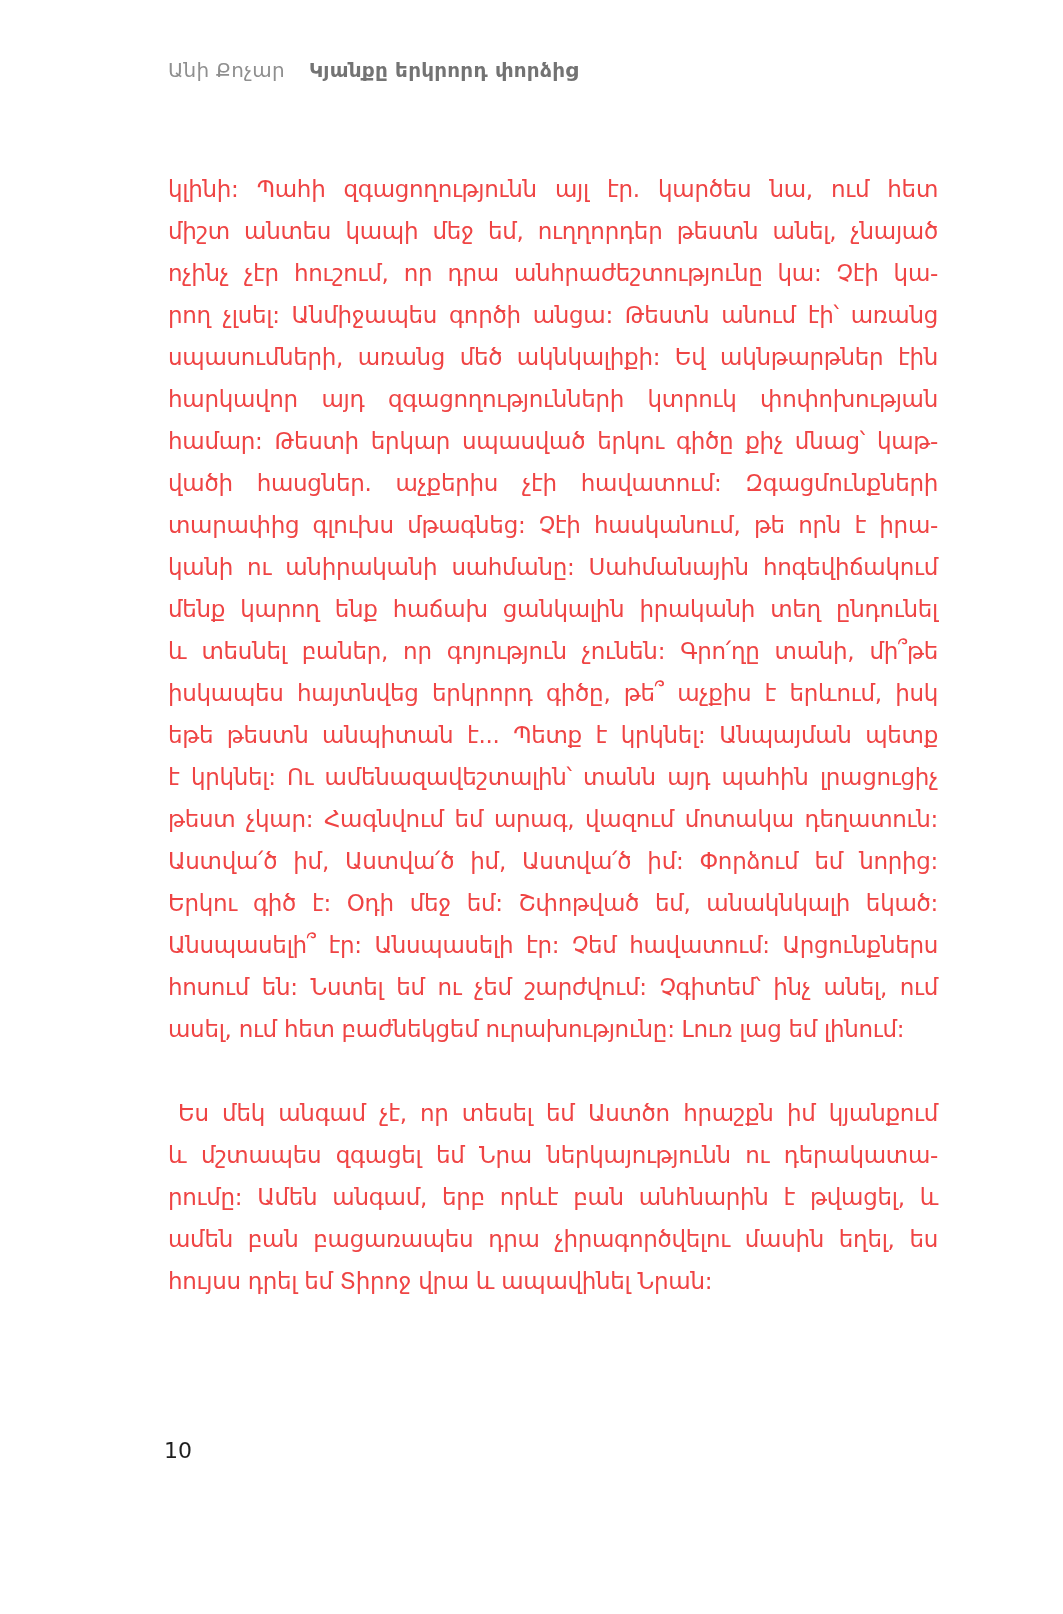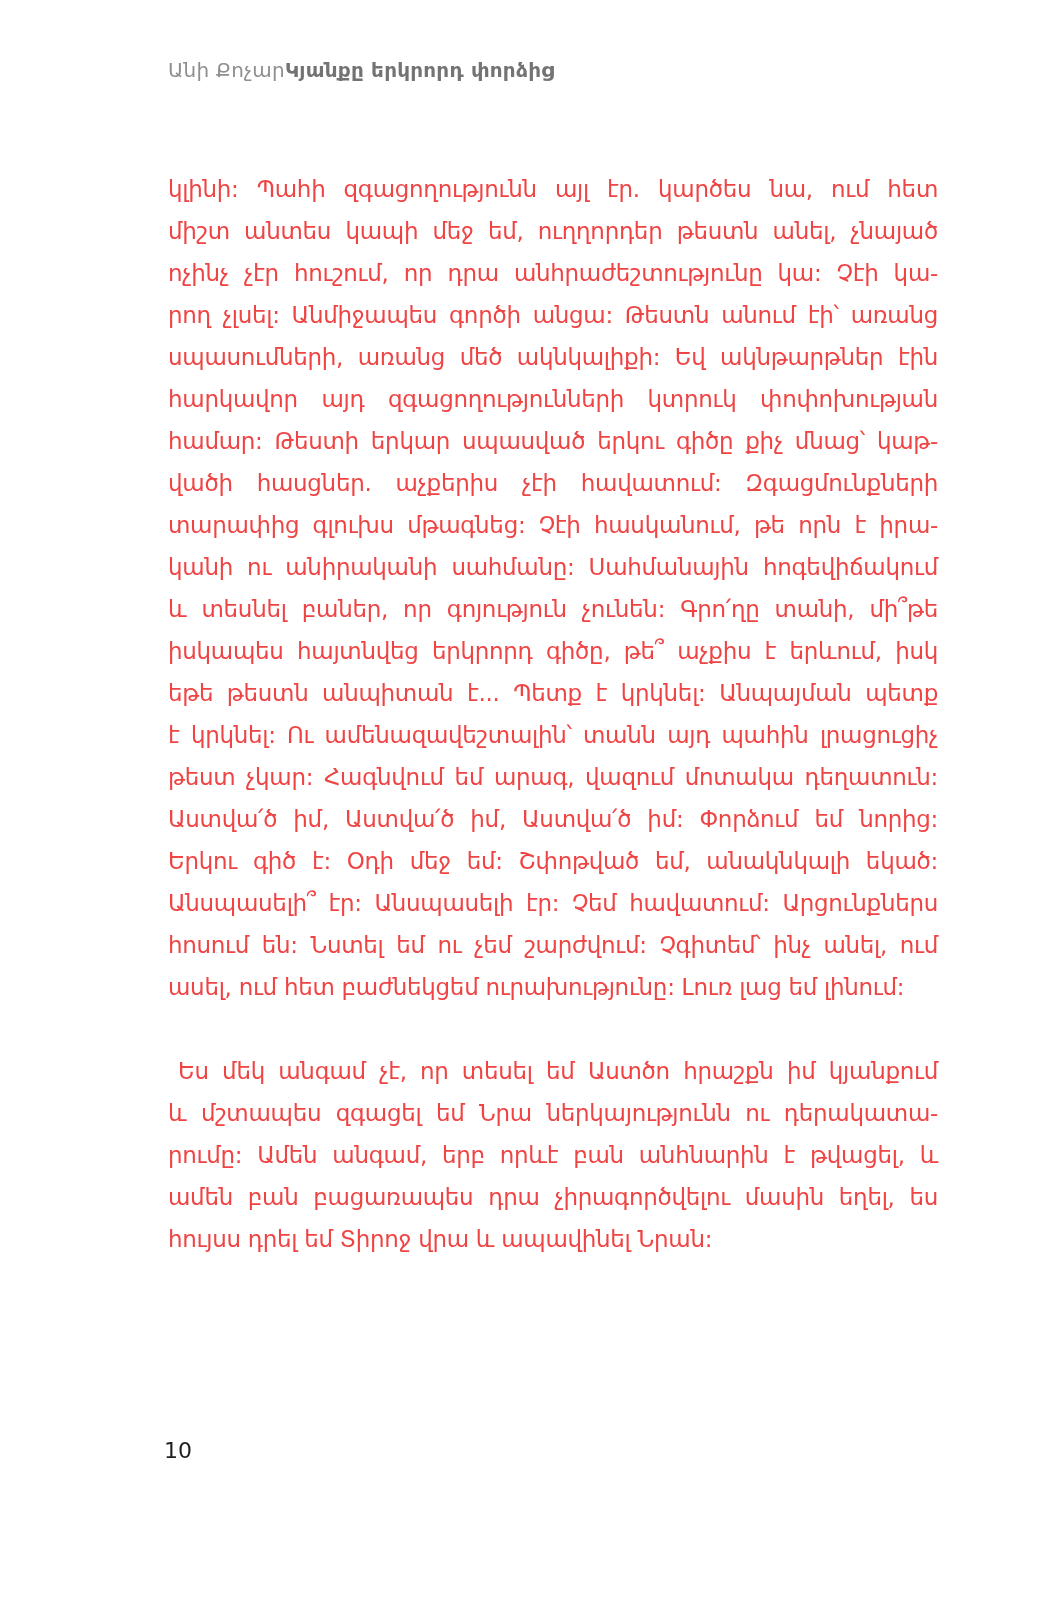--- a/index.html
+++ b/index.html
@@ -22,20 +22,21 @@
   }
   .running-header {
     position: absolute;
     left: 168px;
     top: 58px;
     width: 770px;
     font-size: 20px;
     white-space: nowrap;
     display: flex;
     align-items: baseline;
+    gap: 24px;
   }
   .author-name {
     color: #8f8f8f;
     font-weight: 400;
     letter-spacing: 0.2px;
   }
   .book-title {
     color: #737373;
     font-weight: 700;
     letter-spacing: 0.2px;
@@ -88,20 +89,21 @@
         <div class="line">կլինի: Պահի զգացողությունն այլ էր. կարծես նա, ում հետ</div>
         <div class="line">միշտ անտես կապի մեջ եմ, ուղղորդեր թեստն անել, չնայած</div>
         <div class="line">ոչինչ չէր հուշում, որ դրա անհրաժեշտությունը կա: Չէի կա-</div>
         <div class="line">րող չլսել: Անմիջապես գործի անցա: Թեստն անում էի՝ առանց</div>
         <div class="line">սպասումների, առանց մեծ ակնկալիքի: Եվ ակնթարթներ էին</div>
         <div class="line">հարկավոր այդ զգացողությունների կտրուկ փոփոխության</div>
         <div class="line">համար: Թեստի երկար սպասված երկու գիծը քիչ մնաց՝ կաթ-</div>
         <div class="line">վածի հասցներ. աչքերիս չէի հավատում: Զգացմունքների</div>
         <div class="line">տարափից գլուխս մթագնեց: Չէի հասկանում, թե որն է իրա-</div>
         <div class="line">կանի ու անիրականի սահմանը: Սահմանային հոգեվիճակում</div>
+        <div class="line">մենք կարող ենք հաճախ ցանկալին իրականի տեղ ընդունել</div>
         <div class="line">և տեսնել բաներ, որ գոյություն չունեն: Գրո՛ղը տանի, մի՞թե</div>
         <div class="line">իսկապես հայտնվեց երկրորդ գիծը, թե՞ աչքիս է երևում, իսկ</div>
         <div class="line">եթե թեստն անպիտան է... Պետք է կրկնել: Անպայման պետք</div>
         <div class="line">է կրկնել: Ու ամենազավեշտալին՝ տանն այդ պահին լրացուցիչ</div>
         <div class="line">թեստ չկար: Հագնվում եմ արագ, վազում մոտակա դեղատուն:</div>
         <div class="line">Աստվա՛ծ իմ, Աստվա՛ծ իմ, Աստվա՛ծ իմ: Փորձում եմ նորից:</div>
         <div class="line">Երկու գիծ է: Օդի մեջ եմ: Շփոթված եմ, անակնկալի եկած:</div>
         <div class="line">Անսպասելի՞ էր: Անսպասելի էր: Չեմ հավատում: Արցունքներս</div>
         <div class="line">հոսում են: Նստել եմ ու չեմ շարժվում: Չգիտեմ՝ ինչ անել, ում</div>
         <div class="line last">ասել, ում հետ բաժնեկցեմ ուրախությունը: Լուռ լաց եմ լինում:</div>

